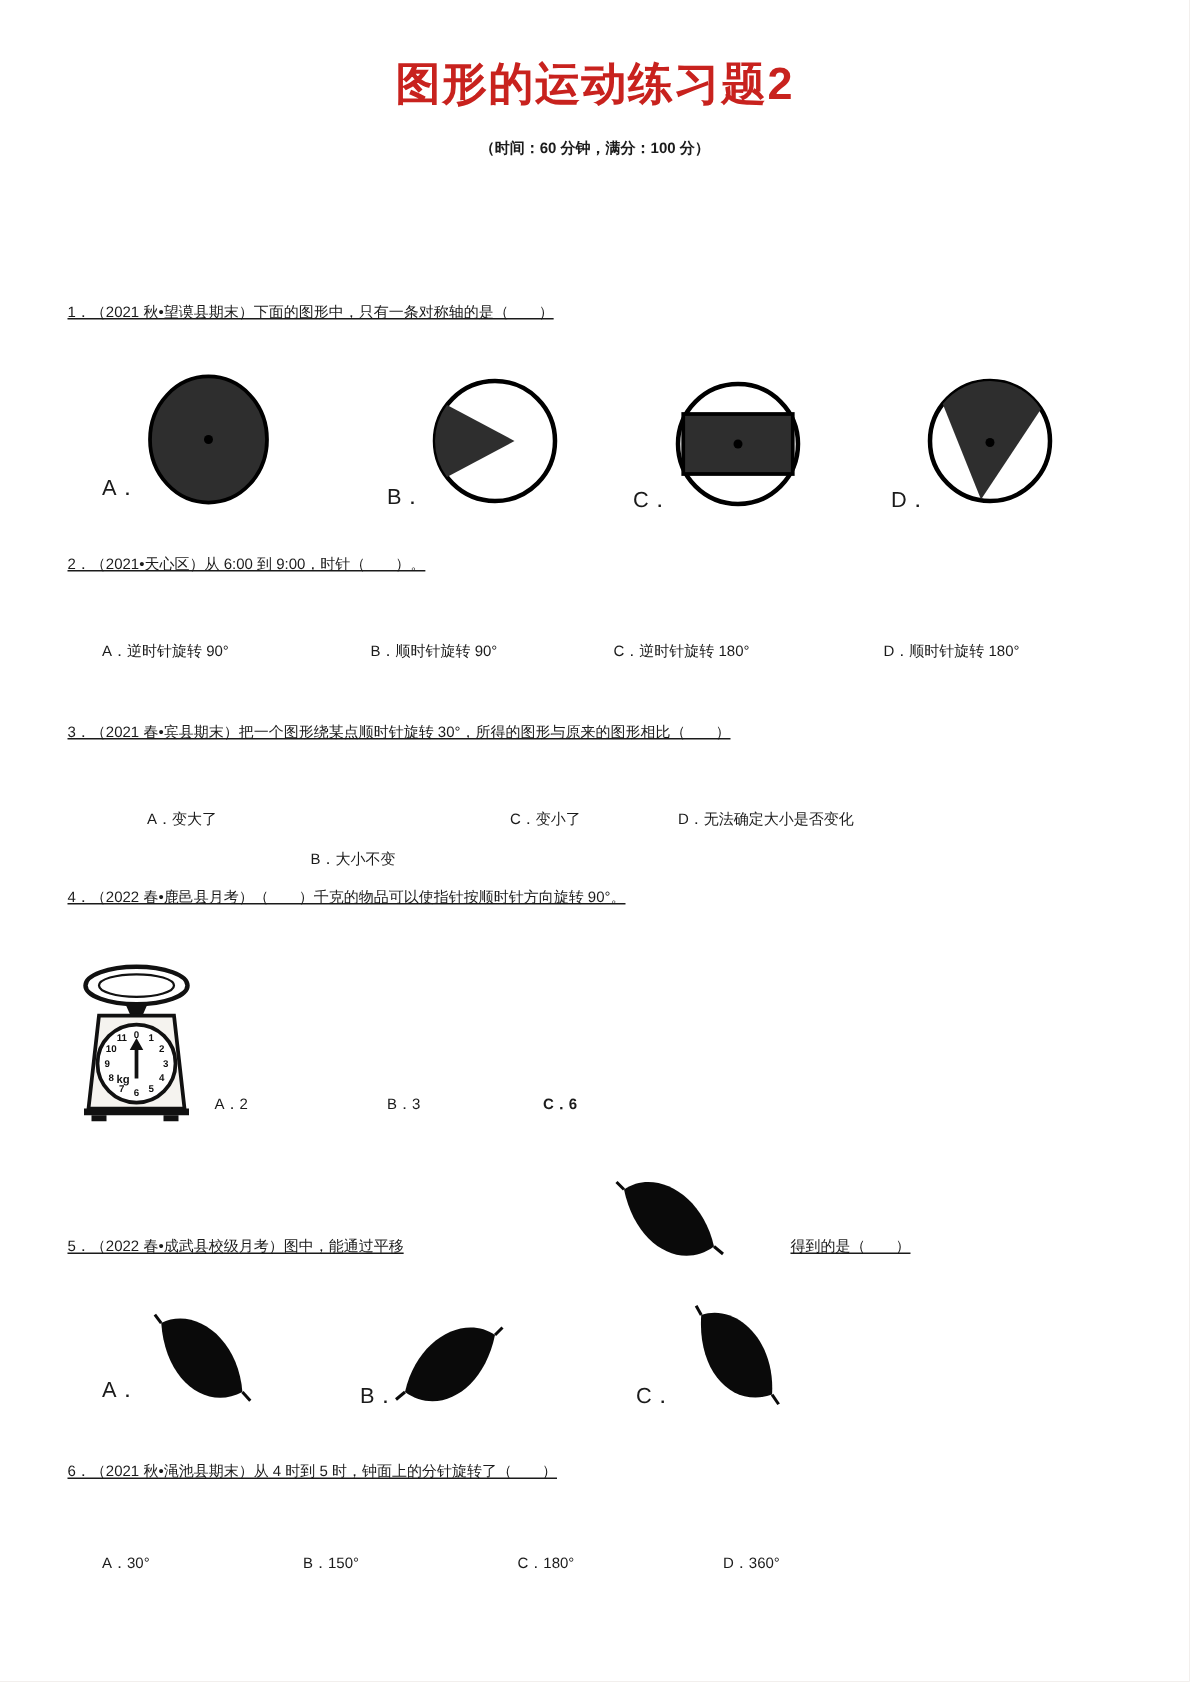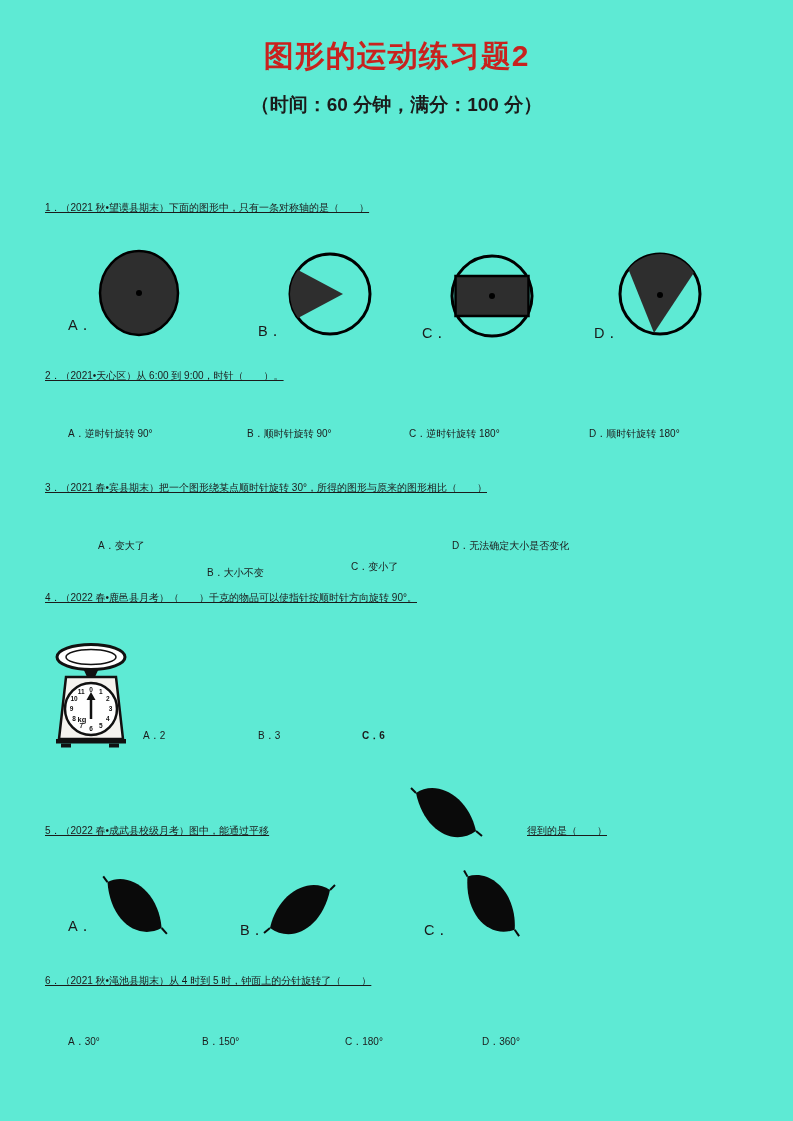--- a/index.html
+++ b/index.html
@@ -1,33 +1,33 @@
 <!DOCTYPE html>
 <html><head>
 <meta charset="utf-8">
 <style>
   html,body{margin:0;padding:0;background:#e9e7e3;}
   .page{
     position:relative;
     width:793px;height:1121px;
     margin:0 auto;
-    background:#5eead4;
+    background:#ffffff;
     outline:1px solid #edebe7;
     font-family:"Liberation Sans", sans-serif;
     color:#1b1b1b;
     overflow:hidden;
   }
   .abs{position:absolute;white-space:nowrap;}
   .title{
     top:36px;left:0;width:100%;text-align:center;
     font-size:30px;font-weight:700;color:#c8221e;letter-spacing:1px;
   }
   .subtitle{
     top:92px;left:0;width:100%;text-align:center;
-    font-size:19px;font-weight:700;
+    font-size:10px;font-weight:700;
   }
   .section{top:146px;left:40px;font-size:15.5px;font-weight:700;}
   .qtext{font-size:10px;font-weight:500;text-decoration:underline;}
   .opt{font-size:10px;font-weight:500;}
   .figlabel{font-size:14.5px;font-weight:500;}
   svg{position:absolute;overflow:visible;}
 </style>
 </head>
 <body>
 
@@ -66,21 +66,21 @@
 
   <div class="abs qtext" style="top:369px;left:45px;">2．（2021•天心区）从 6:00 到 9:00，时针（　　）。</div>
   <div class="abs opt" style="top:427px;left:68px;">A．逆时针旋转 90°</div>
   <div class="abs opt" style="top:427px;left:247px;">B．顺时针旋转 90°</div>
   <div class="abs opt" style="top:427px;left:409px;">C．逆时针旋转 180°</div>
   <div class="abs opt" style="top:427px;left:589px;">D．顺时针旋转 180°</div>
 
   <div class="abs qtext" style="top:481px;left:45px;">3．（2021 春•宾县期末）把一个图形绕某点顺时针旋转 30°，所得的图形与原来的图形相比（　　）</div>
   <div class="abs opt" style="top:539px;left:68px;margin-left:30px;">A．变大了</div>
   <div class="abs opt" style="top:539px;left:207px;margin-top:27px;">B．大小不变</div>
-  <div class="abs opt" style="top:539px;left:351px;margin-top:21px;">C．变小了</div>
+  <div class="abs opt" style="top:539px;left:340px;">C．变小了</div>
   <div class="abs opt" style="top:539px;left:452px;">D．无法确定大小是否变化</div>
 
   <div class="abs qtext" style="top:591px;left:45px;">4．（2022 春•鹿邑县月考）（　　）千克的物品可以使指针按顺时针方向旋转 90°。</div>
 
   <svg style="left:46px;top:641px;" width="94" height="116" viewBox="0 0 94 116">
     <ellipse cx="45" cy="16" rx="34" ry="12.5" fill="#fff" stroke="#111" stroke-width="3"></ellipse>
     <ellipse cx="45" cy="16" rx="25" ry="7.5" fill="none" stroke="#111" stroke-width="1.5"></ellipse>
     <path d="M37,27 L53,27 L49,36 L41,36 Z" fill="#111"></path>
     <path d="M20,36 L70,36 L77,98 L13,98 Z" fill="#f5f3ef" stroke="#111" stroke-width="2.5"></path>
     <rect x="10" y="98" width="70" height="4.5" fill="#111"></rect>

